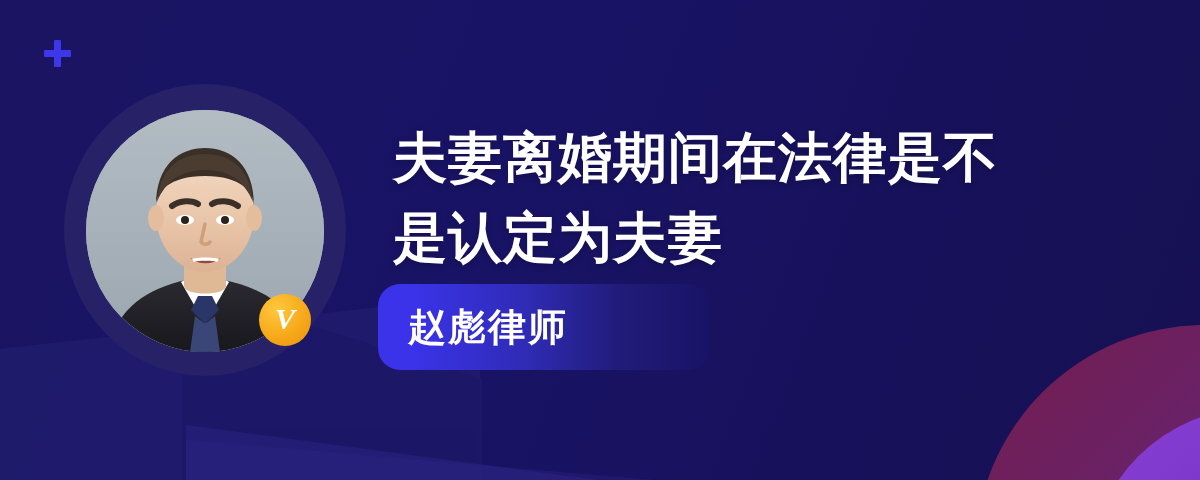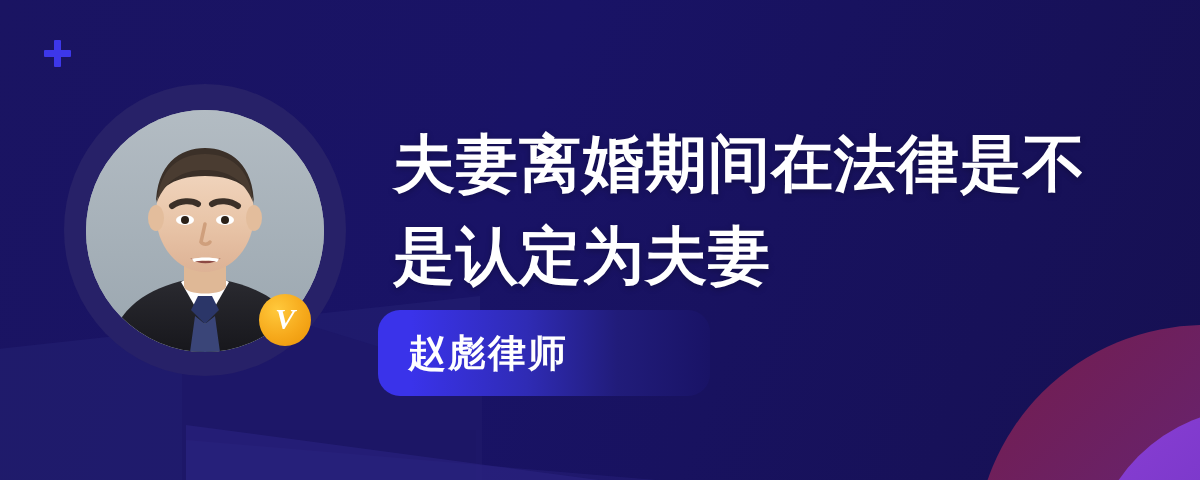--- a/index.html
+++ b/index.html
@@ -177,31 +177,31 @@
   
   .content {
     position: absolute;
     left: 393px;
     top: 118px;
     width: 780px;
   }
   .headline {
     margin: 0;
     color: #ffffff;
-    font-size: 62px;
+    font-size: 54px;
     font-weight: bold;
     line-height: 1.48;
     letter-spacing: 1px;
     white-space: pre-line;
     text-shadow: 0 2px 6px rgba(0,0,0,.25);
   }
   .cta-button {
     position: absolute;
     left: -15px;
-    top: 192px;
+    top: 166px;
     width: 332px;
     height: 86px;
     border: 0;
     border-radius: 22px;
     background: linear-gradient(90deg, #3a33ea 0%, #3a33ea 10%, #2f2bb4 45%, #211c7a 72%, #191366 100%);
     color: #ffffff;
     font-family: inherit;
     font-size: 38px;
     font-weight: bold;
     letter-spacing: 2px;

